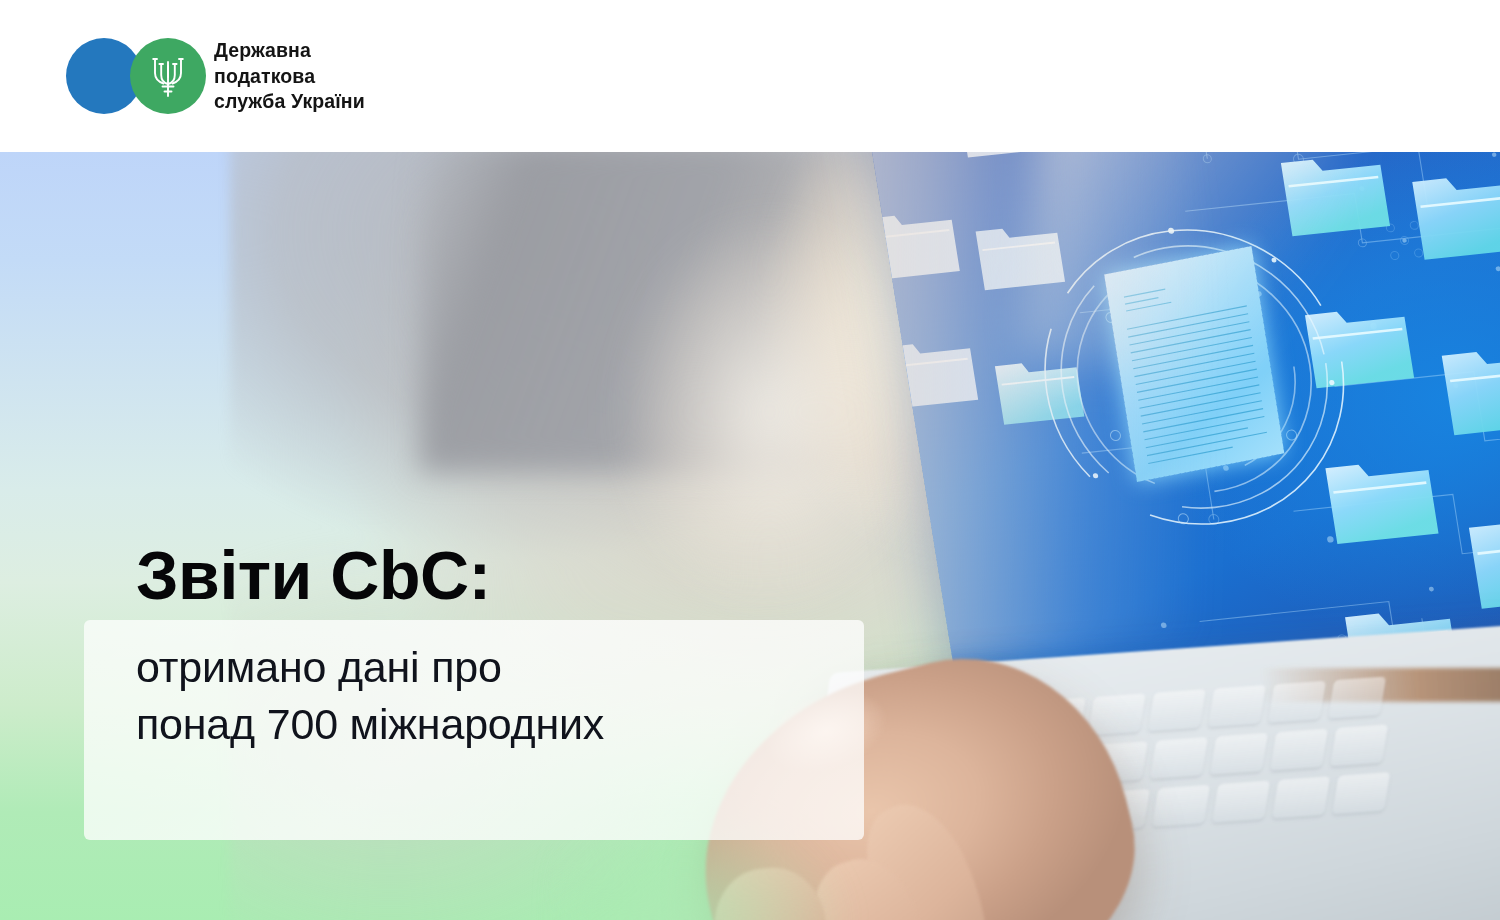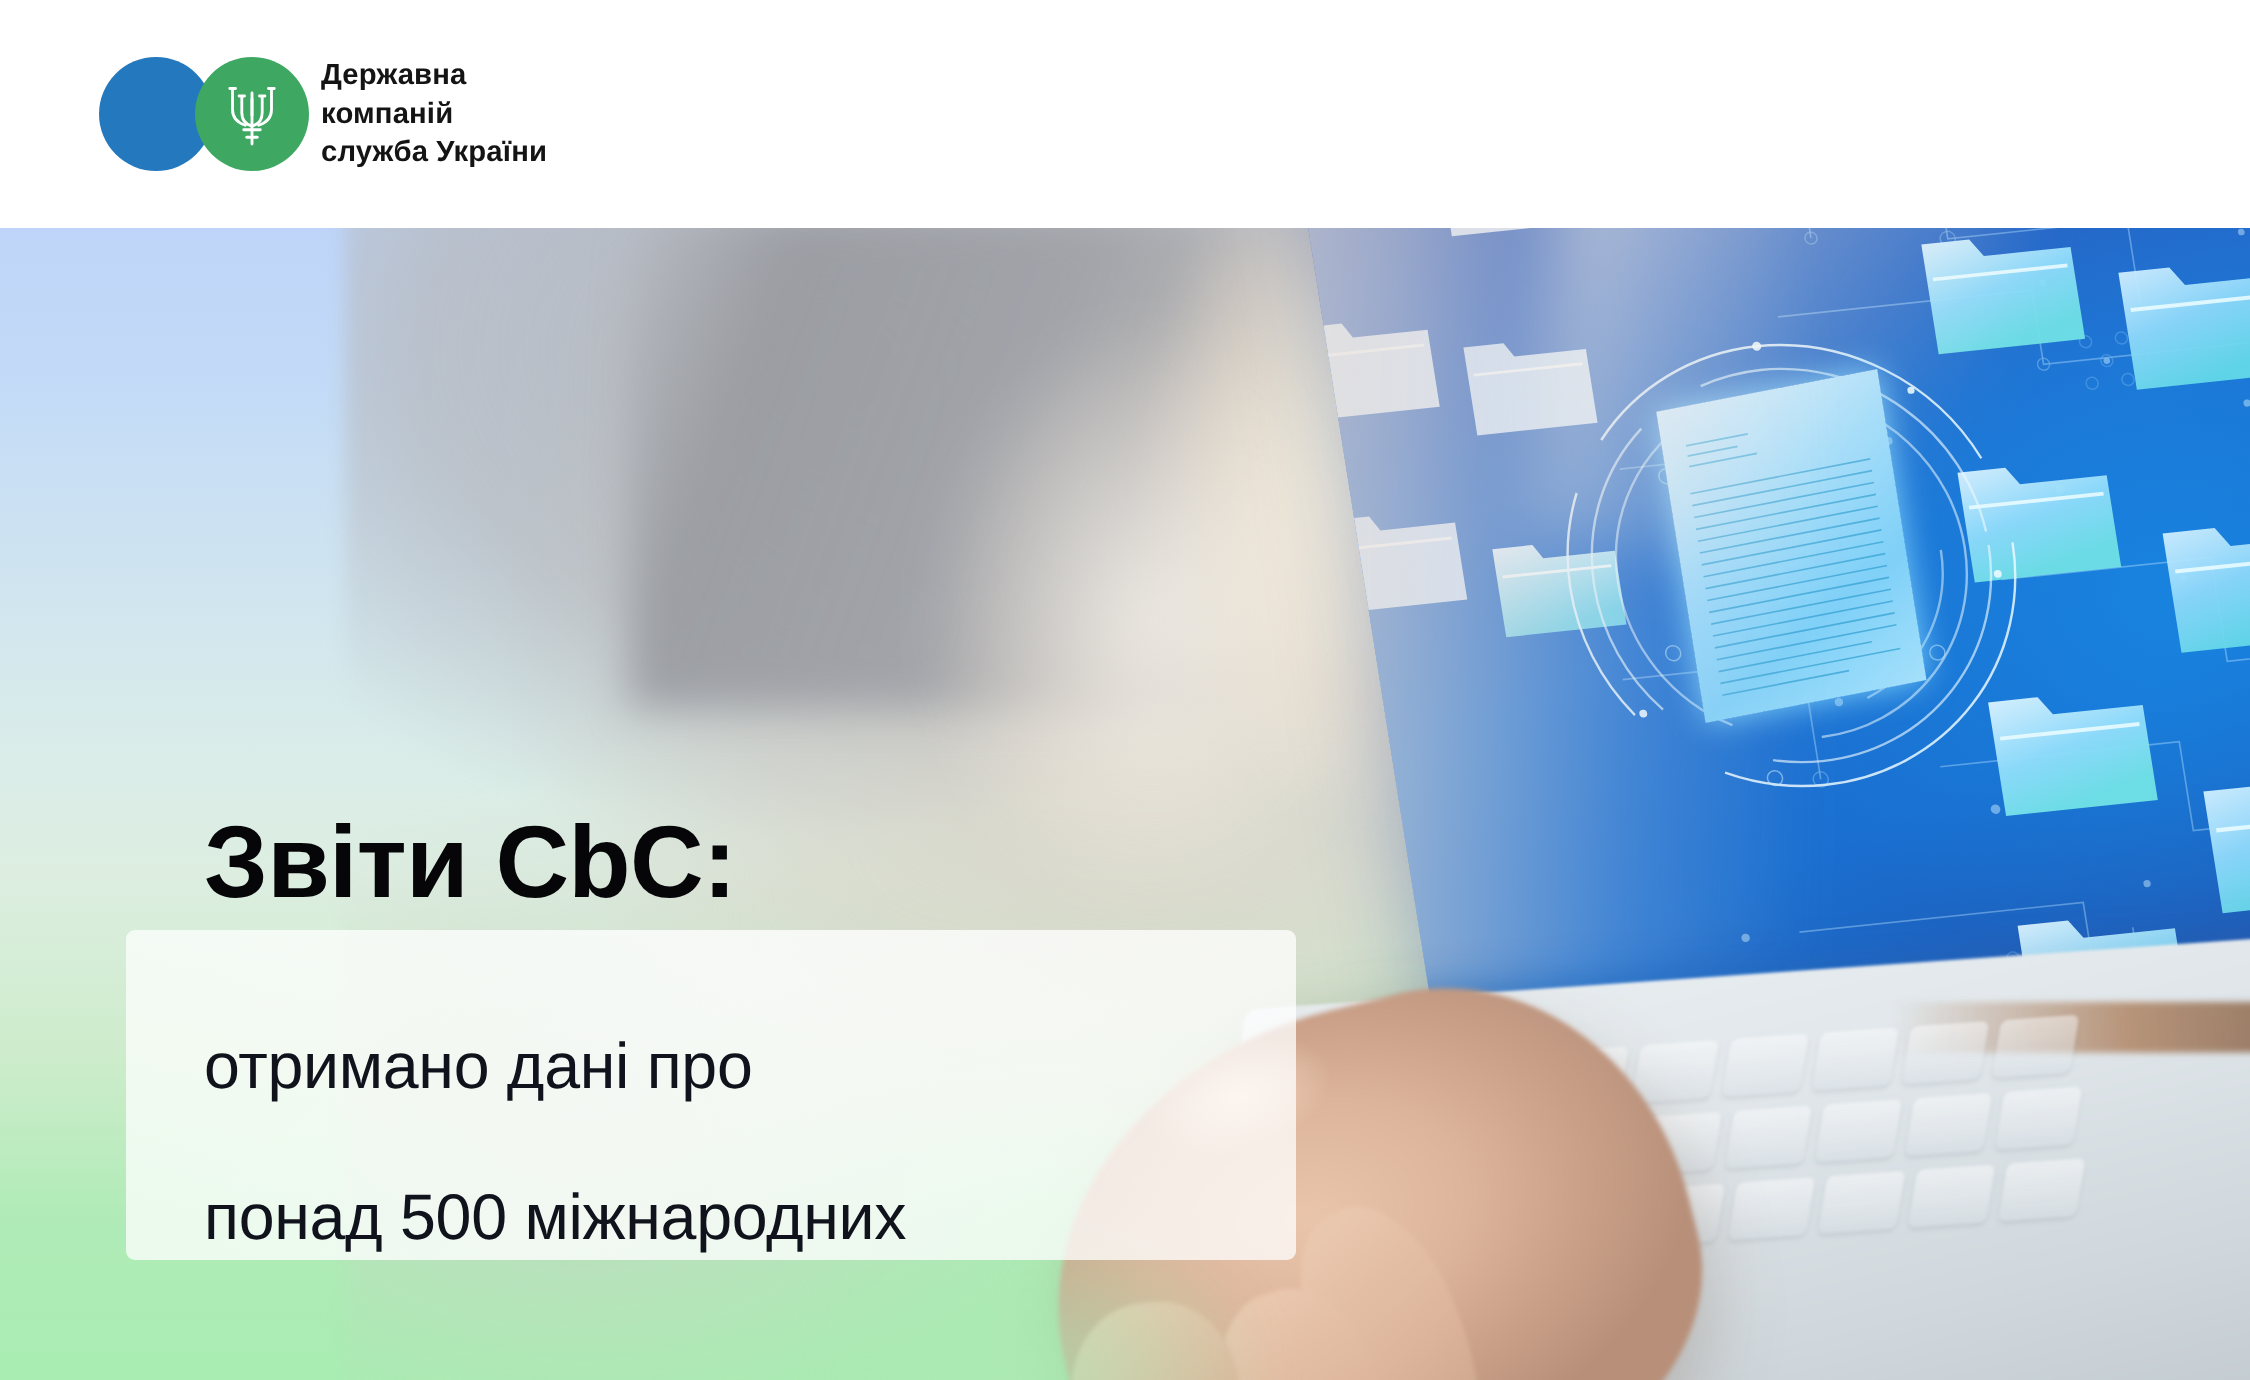--- a/index.html
+++ b/index.html
@@ -270,21 +270,21 @@
   .subtext {
     position: absolute;
     left: 136px; top: 487px;
     z-index: 30;
     font-size: 43px;
     line-height: 57px;
     color: #10131c;
     letter-spacing: -0.2px;
     font-weight: normal;
   }
-  .subtext div { white-space: nowrap; margin-top: 44px; }
+  .subtext div { white-space: nowrap; }
 </style>
 </head>
 <body>
 
 <div class="page">
 
   <div class="header-band">
     <div class="logo">
       <div class="logo-marks">
         <div class="circle-blue"></div>
@@ -300,21 +300,21 @@
               <path d="M13.5 33.5 L24.5 33.5"></path>
               <path d="M15.5 38.5 L22.5 38.5"></path>
               <path d="M4.2 6 L8 6 M30 6 L33.8 6"></path>
               <path d="M10.4 11 L14 11 M24 11 L27.6 11"></path>
             </g>
           </svg>
         </div>
       </div>
       <div class="logo-text">
         <div>Державна</div>
-        <div>компаній</div>
+        <div>податкова</div>
         <div>служба України</div>
       </div>
     </div>
   </div>
 
   <div class="hero">
 
     <div class="bg-base"></div>
     <div class="bg-desk"></div>
     <div class="bg-wall"></div>
@@ -591,17 +591,17 @@
     </div>
 
     <div class="green-bleed"></div>
 
     <div class="panel"></div>
 
     <div class="headline">Звіти CbC:</div>
 
     <div class="subtext">
       <div>отримано дані про</div>
-      <div>понад 500 міжнародних</div>
+      <div>понад 700 міжнародних</div>
     </div>
 
   </div>
 </div>
 
 </body></html>

